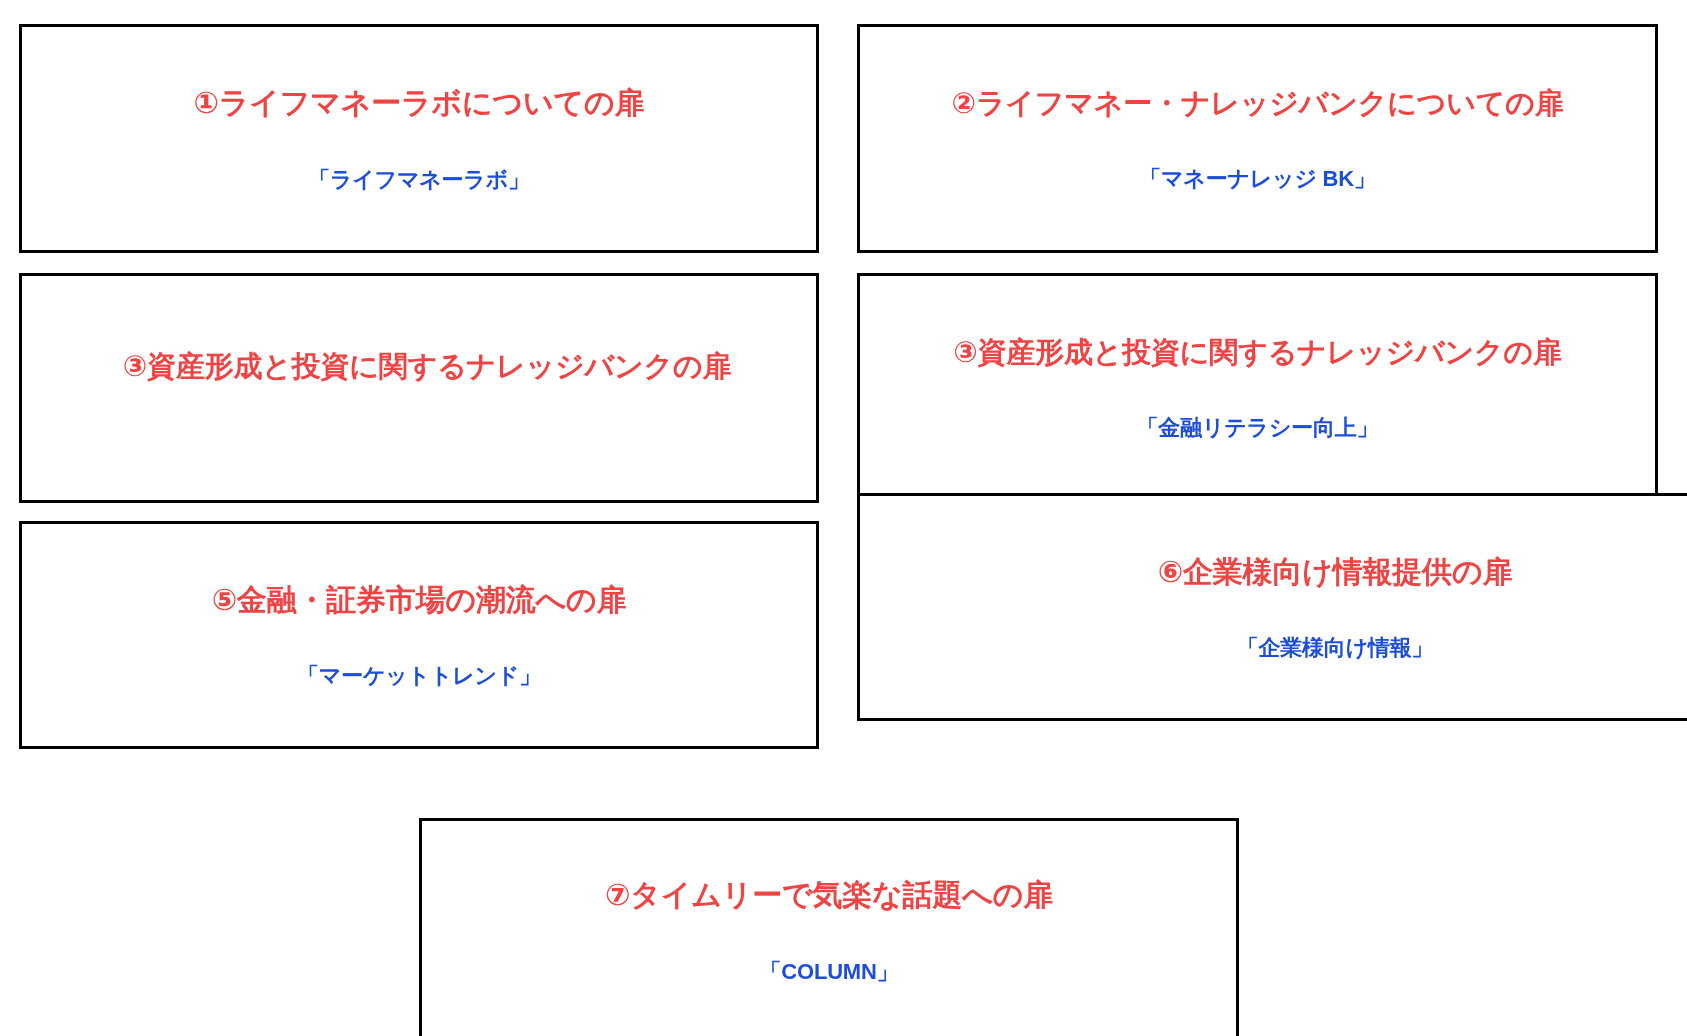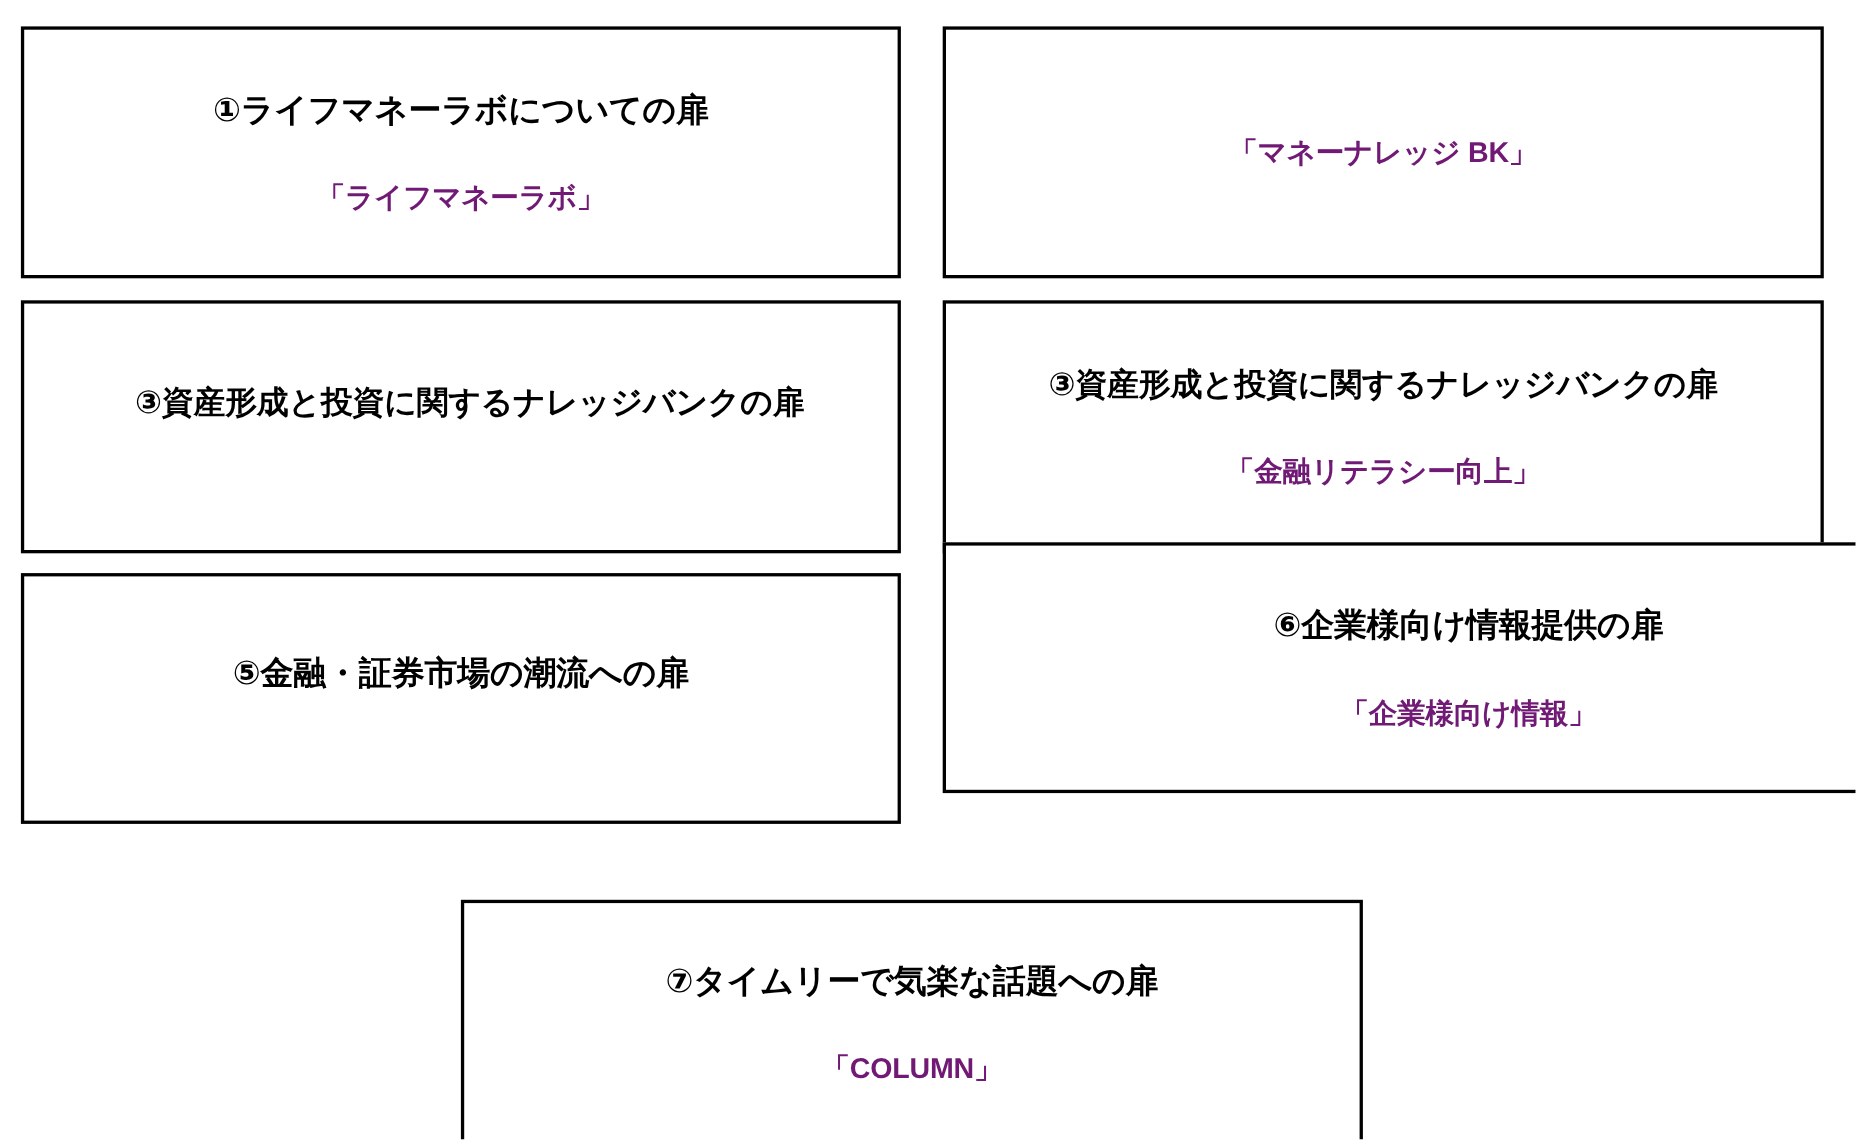--- a/index.html
+++ b/index.html
@@ -30,32 +30,32 @@
     background: #ffffff;
     display: flex;
     flex-direction: column;
     align-items: center;
     justify-content: center;
   }
 
   .door-title {
     font-size: 30px;
     font-weight: 700;
-    color: #000000;
+    color: #ef4444;
     letter-spacing: -0.2px;
     line-height: 1.25;
     text-align: center;
     white-space: nowrap;
     margin: 0 0 44px 0;
   }
 
   .door-subtitle {
-    font-size: 26px;
+    font-size: 22px;
     font-weight: 700;
-    color: #701a75;
+    color: #1d4ed8;
     letter-spacing: -0.2px;
     line-height: 1.25;
     text-align: left;
     white-space: nowrap;
     margin: 0;
   }
 
   
   #box-1 { left: 19px;  top: 24px;  width: 800px; height: 229px; }
   #box-2 { left: 857px; top: 24px;  width: 801px; height: 229px; }
@@ -77,34 +77,36 @@
 <body>
 
 <div id="canvas">
 
   <div class="door-box" id="box-1">
     <div class="door-title">①ライフマネーラボについての扉</div>
     <div class="door-subtitle">「ライフマネーラボ」</div>
   </div>
 
   <div class="door-box" id="box-2">
+    <div class="door-title">②ライフマネー・ナレッジバンクについての扉</div>
     <div class="door-subtitle">「マネーナレッジ BK」</div>
   </div>
 
   <div class="door-box" id="box-3">
     <div class="door-title">③資産形成と投資に関するナレッジバンクの扉</div>
   </div>
 
   <div class="door-box" id="box-4">
     <div class="door-title">③資産形成と投資に関するナレッジバンクの扉</div>
     <div class="door-subtitle">「金融リテラシー向上」</div>
   </div>
 
   <div class="door-box" id="box-5">
     <div class="door-title">⑤金融・証券市場の潮流への扉</div>
+    <div class="door-subtitle">「マーケットトレンド」</div>
   </div>
 
   <div class="door-box" id="box-6">
     <div class="door-title">⑥企業様向け情報提供の扉</div>
     <div class="door-subtitle">「企業様向け情報」</div>
   </div>
 
   <div class="door-box" id="box-7">
     <div class="door-title">⑦タイムリーで気楽な話題への扉</div>
     <div class="door-subtitle">「COLUMN」</div>

